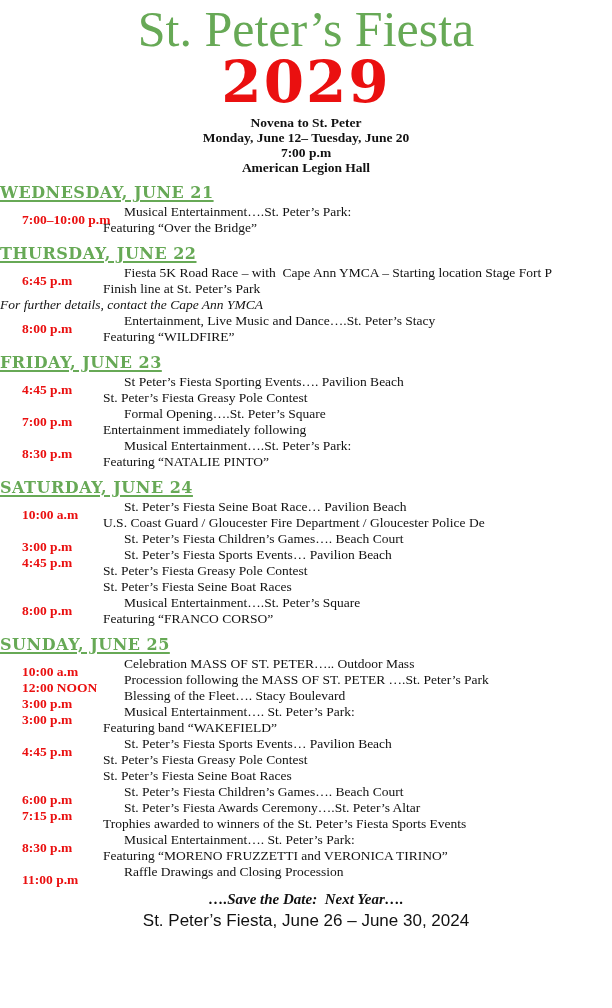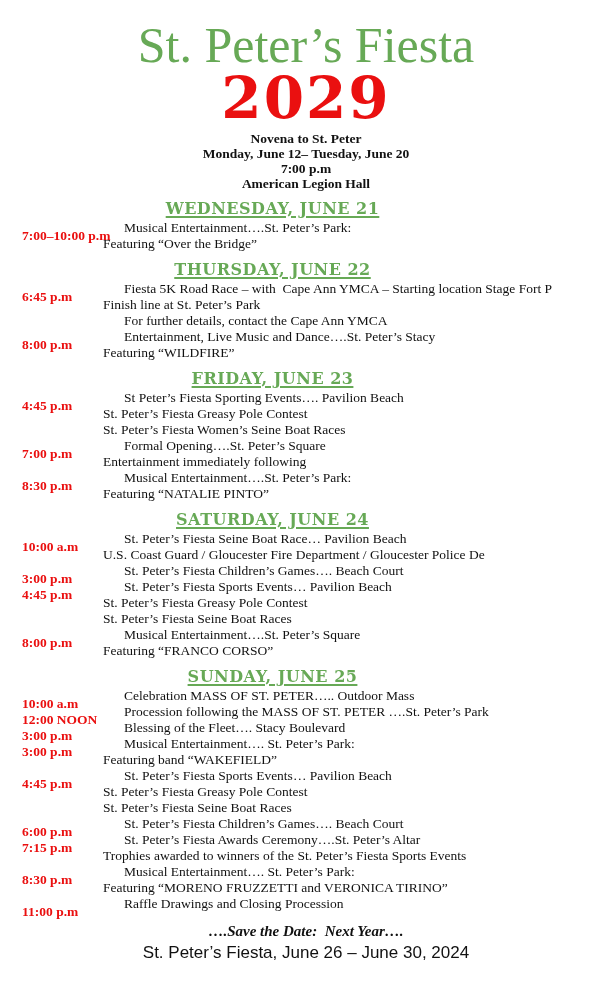--- a/index.html
+++ b/index.html
@@ -11,41 +11,40 @@
   html,body{margin:0;padding:0;}
   body{
     width:612px;height:1008px;
     background:var(--bg);
     overflow:hidden;
     color:var(--ink);
     font-family:"Liberation Serif", serif;
   }
   .page{position:relative;width:612px;height:1008px;}
   .title{
-    margin-top:20px;
+    margin-top:4px;
     text-align:center;
     font-size:50px;
     line-height:50px;
     color:var(--green);
     white-space:nowrap;
   }
   .year{
     text-align:center;
     font-family:"DejaVu Serif", serif;
     font-weight:700;
     font-size:58px;
     line-height:56px;
     letter-spacing:2px;
     color:var(--red);
   }
   .subtitle{margin-top:5px;text-align:center;font-weight:bold;}
   .subtitle .sub-line{font-size:13.5px;line-height:15px;}
   .day-header{
     width:545px;
-    text-align:center;
     font-family:"DejaVu Serif", serif;
     font-weight:700;
     font-size:16px;
     line-height:19px;
     letter-spacing:0.5px;
     color:var(--green);
     text-decoration:underline;
     text-decoration-thickness:2px;
     text-underline-offset:2px;
     margin:8px 0 2px 0;
@@ -59,21 +58,21 @@
     min-height:16px;
   }
   .row .time{
     position:absolute;
     left:22px;top:8px;
     font-weight:700;
     color:var(--red);
   }
   .row.event{padding-left:124px;}
   .row.sub{padding-left:103px;}
-  .row.note{padding-left:124px;}
+  .row.note{font-style:italic;}
   .savedate{
     margin-top:9px;
     text-align:center;
     font-weight:700;
     font-size:15px;
     line-height:20px;
     font-style:italic;
   }
   .nextyear{
     margin-top:1px;
@@ -106,21 +105,20 @@
         <div class="row event"><span class="time">6:45 p.m</span><span class="text">Fiesta 5K Road Race – with &nbsp;Cape Ann YMCA – Starting location Stage Fort P</span></div>
         <div class="row sub"><span class="text">Finish line at St. Peter’s Park</span></div>
         <div class="row note"><span class="text">For further details, contact the Cape Ann YMCA</span></div>
         <div class="row event"><span class="time">8:00 p.m</span><span class="text">Entertainment, Live Music and Dance….St. Peter’s Stacy</span></div>
         <div class="row sub"><span class="text">Featuring “WILDFIRE”</span></div>
       </div>
       <div class="day-section">
         <div class="day-header">FRIDAY, JUNE 23</div>
         <div class="row event"><span class="time">4:45 p.m</span><span class="text">St Peter’s Fiesta Sporting Events…. Pavilion Beach</span></div>
         <div class="row sub"><span class="text">St. Peter’s Fiesta Greasy Pole Contest</span></div>
-        <div class="row sub"><span class="text">St. Peter’s Fiesta Women’s Seine Boat Races</span></div>
         <div class="row event"><span class="time">7:00 p.m</span><span class="text">Formal Opening….St. Peter’s Square</span></div>
         <div class="row sub"><span class="text">Entertainment immediately following</span></div>
         <div class="row event"><span class="time">8:30 p.m</span><span class="text">Musical Entertainment….St. Peter’s Park:</span></div>
         <div class="row sub"><span class="text">Featuring “NATALIE PINTO”</span></div>
       </div>
       <div class="day-section">
         <div class="day-header">SATURDAY, JUNE 24</div>
         <div class="row event"><span class="time">10:00 a.m</span><span class="text">St. Peter’s Fiesta Seine Boat Race… Pavilion Beach</span></div>
         <div class="row sub"><span class="text">U.S. Coast Guard / Gloucester Fire Department / Gloucester Police De</span></div>
         <div class="row event"><span class="time">3:00 p.m</span><span class="text">St. Peter’s Fiesta Children’s Games…. Beach Court</span></div>

